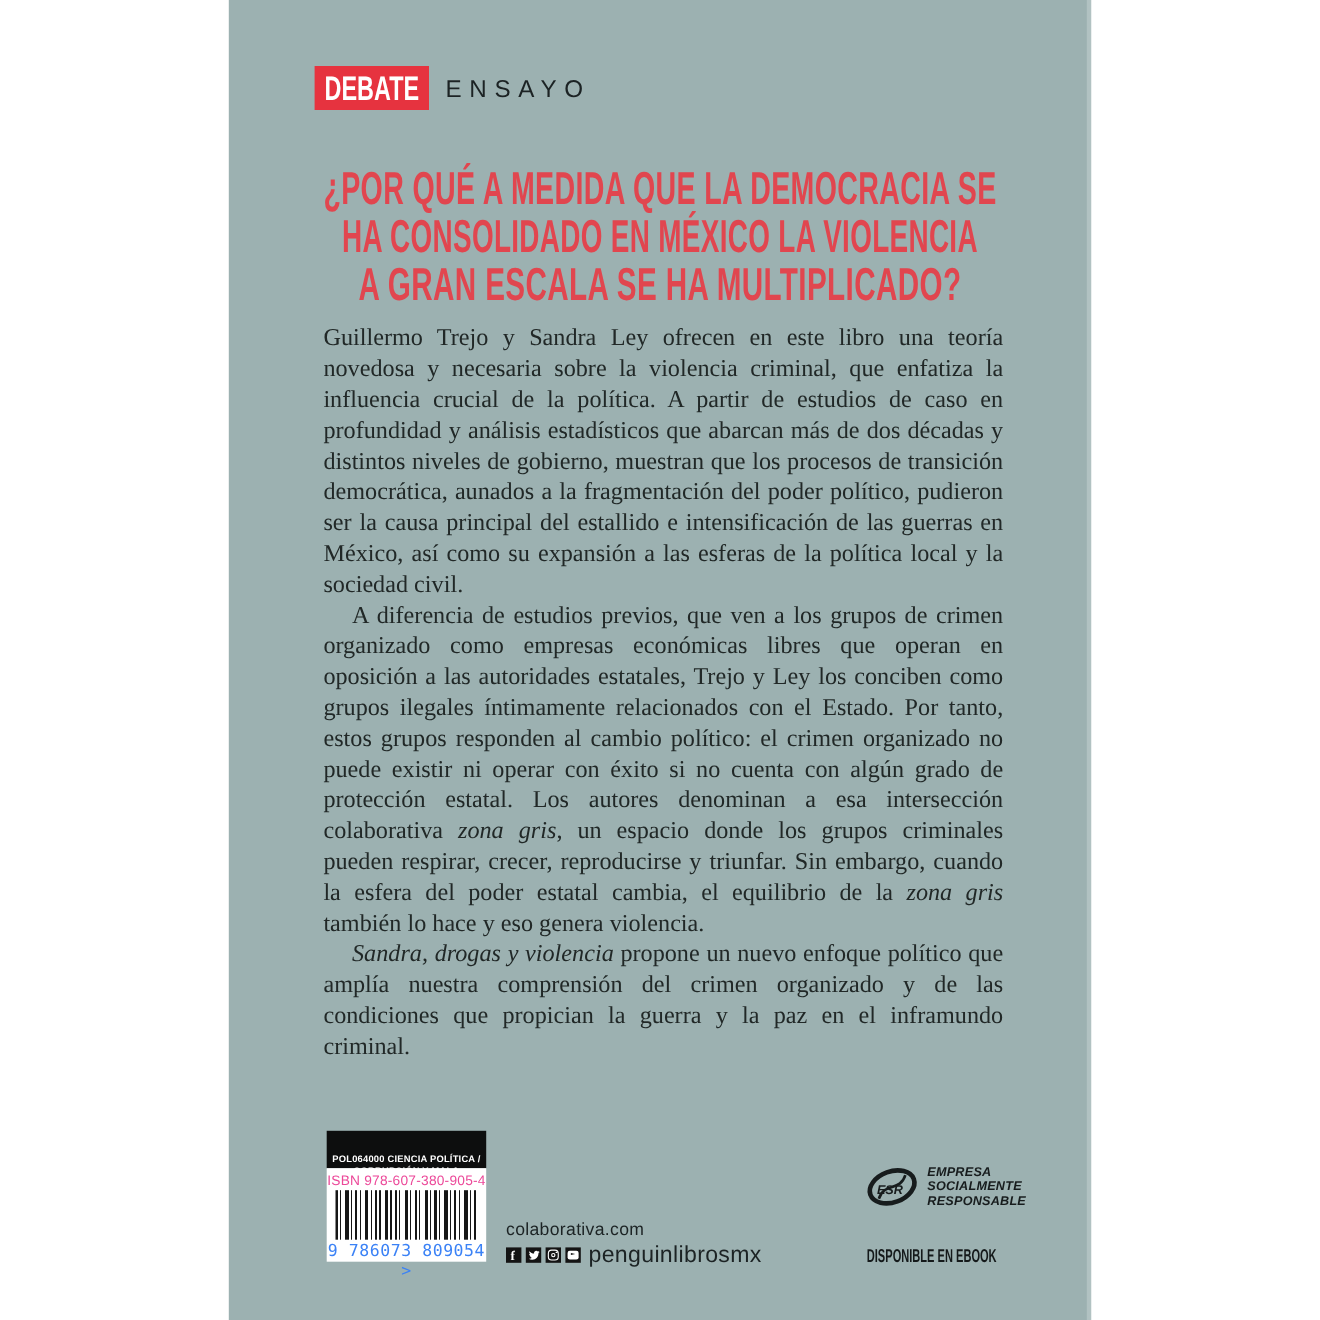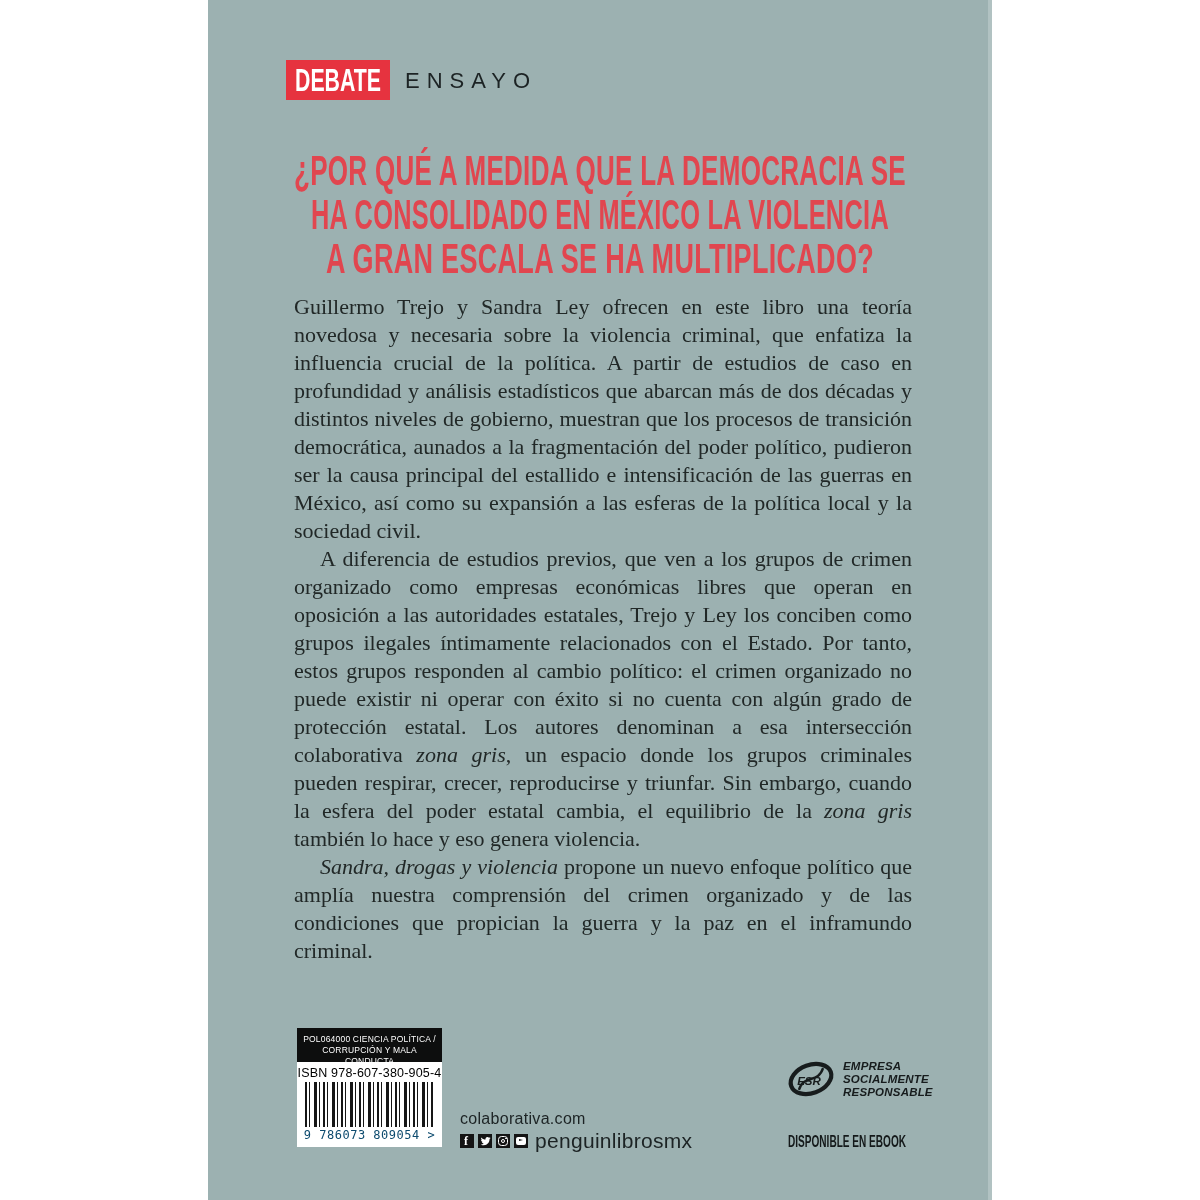--- a/index.html
+++ b/index.html
@@ -33,30 +33,30 @@
   
   .body-text{position:absolute;left:86px;top:293px;width:618px;
     font-family:"Liberation Serif","DejaVu Serif",serif;
     font-size:22px;line-height:28px;color:var(--body-ink);text-align:justify;}
   .body-text p{margin:0;}
   .body-text p.indent{text-indent:26px;font-family:Liberation Serif, serif;}
   .body-text em{font-style:italic;}
 
   
   .category-box{position:absolute;left:89px;top:1028px;width:145px;height:34px;background:#0d0e0e;
-    color:#ffffff;text-align:center;font-size:8.5px;font-weight:400;line-height:11px;
-    letter-spacing:.2px;padding-top:6px;}
+    color:#ffffff;text-align:center;font-size:8.5px;font-weight:700;line-height:11px;
+    letter-spacing:.2px;padding-top:20px;}
   .barcode-box{position:absolute;left:89px;top:1062px;width:145px;height:85px;background:#ffffff;
     text-align:center;}
-  .isbn-label{font-size:12.5px;color:#000000;padding-top:4px;letter-spacing:.2px;}
+  .isbn-label{font-size:12.5px;color:#ec4899;padding-top:4px;letter-spacing:.2px;}
   .bars{margin:2px auto 0;width:129px;height:45px;
     background-image:repeating-linear-gradient(90deg,
       #161616 0 2px,#ffffff 2px 4px,#161616 4px 5px,#ffffff 5px 9px,
       #161616 9px 12px,#ffffff 12px 14px,#161616 14px 15px,#ffffff 15px 18px);}
-  .barcode-digits{font-family:"DejaVu Sans Mono",monospace;font-size:12px;color:#0c4a6e;
+  .barcode-digits{font-family:"DejaVu Sans Mono",monospace;font-size:15px;color:#3b82f6;
     letter-spacing:.5px;margin-top:1px;}
 
   .web-block{position:absolute;left:252px;top:1110px;color:var(--ink);}
   .site{font-size:16px;letter-spacing:.3px;}
   .social-row{margin-top:5px;display:flex;align-items:center;height:16px;}
   .si{width:14px;height:14px;background:#141414;display:inline-block;position:relative;
     margin-right:4px;flex:0 0 auto;}
   .si-fb::after{content:"f";position:absolute;left:4px;top:0px;color:#fff;
     font-family:"Liberation Serif",serif;font-weight:700;font-size:12px;line-height:14px;}
   .si-tw svg{position:absolute;inset:0;}

